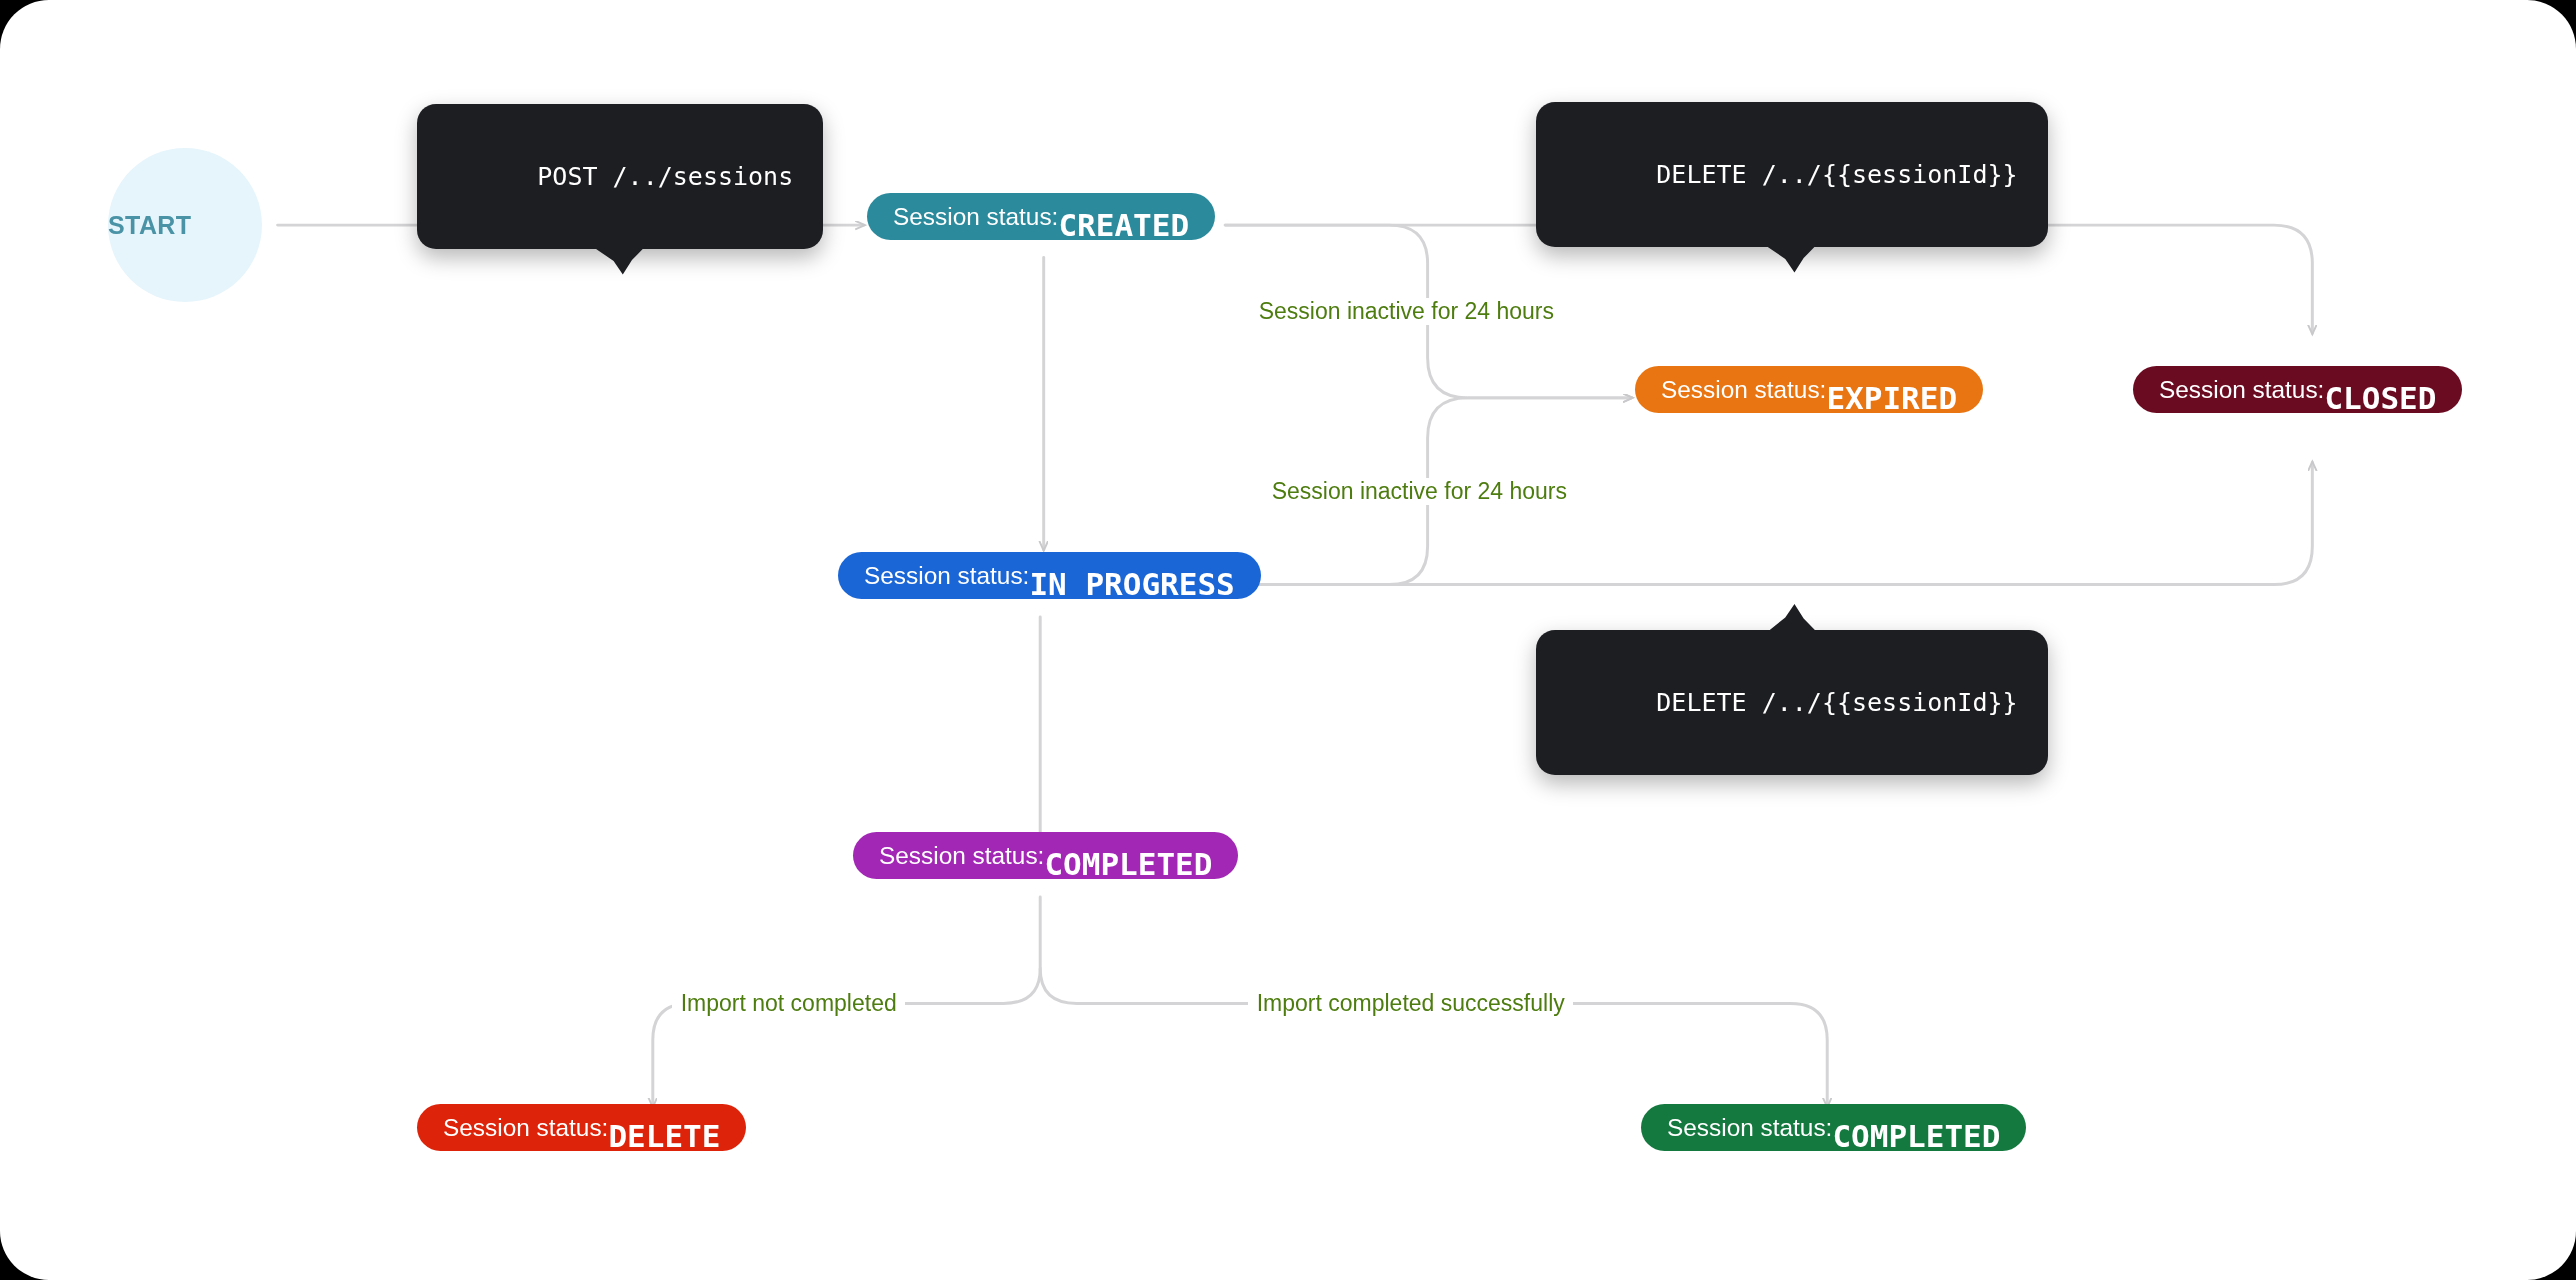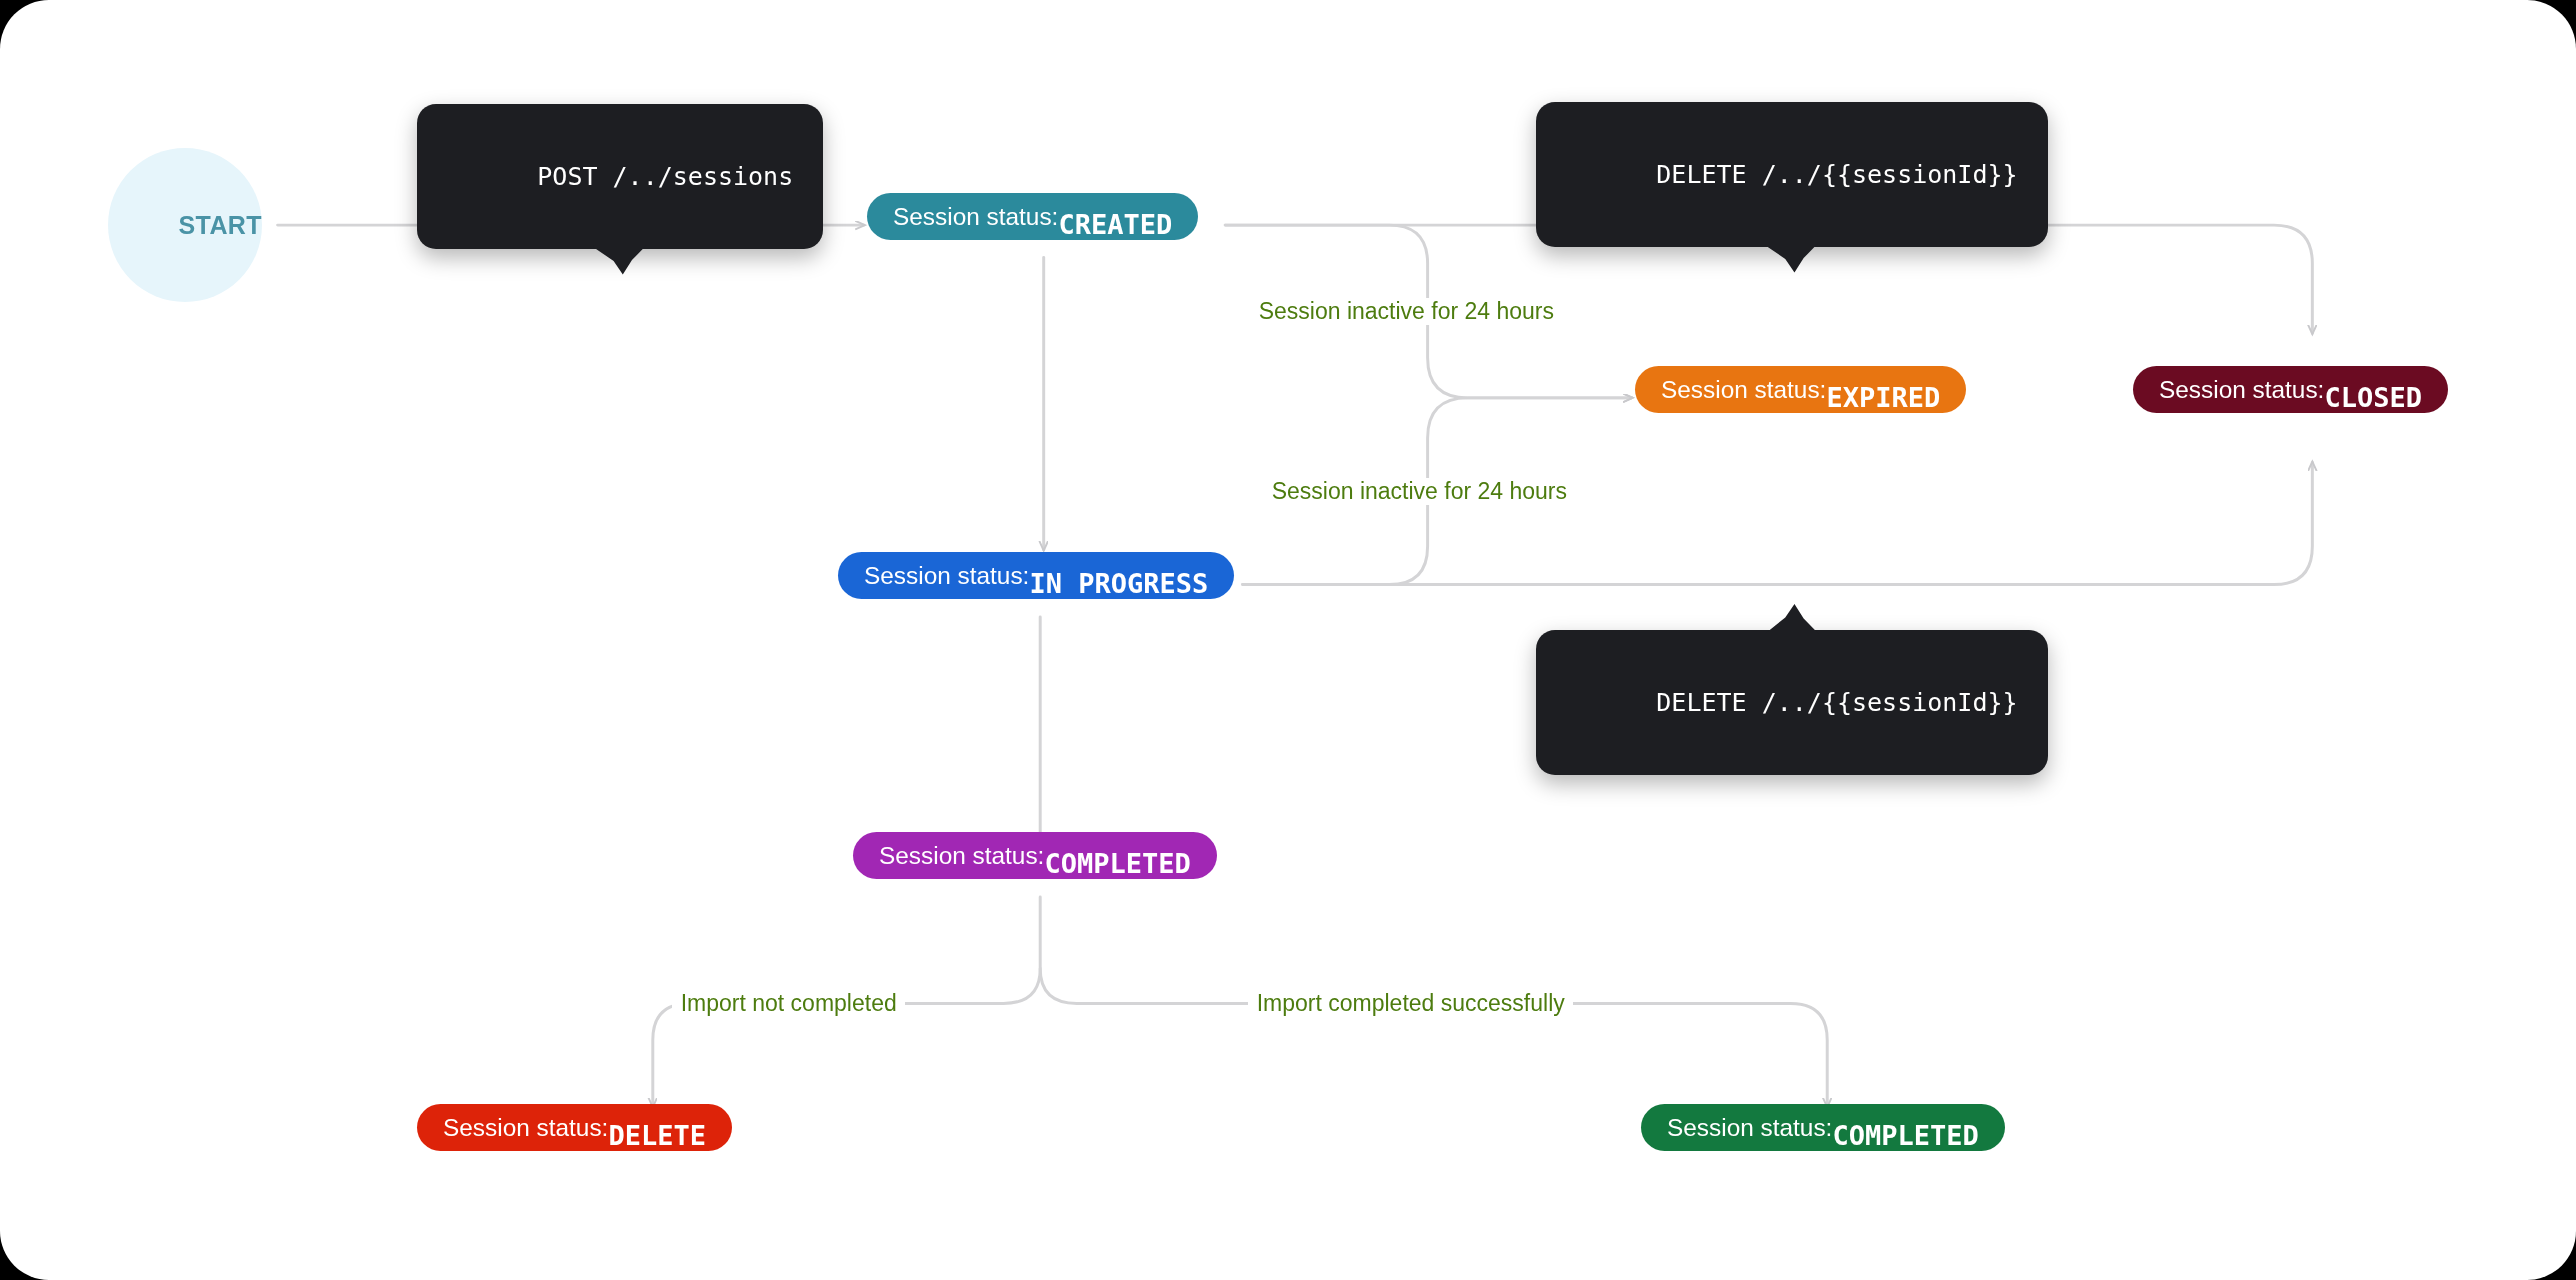--- a/index.html
+++ b/index.html
@@ -26,21 +26,21 @@
     position: absolute;
     left: 0; top: 0;
     width: 2576px; height: 1280px;
     pointer-events: none;
   }
   .node {
     position: absolute;
     box-sizing: border-box;
     display: flex;
     align-items: center;
-    justify-content: flex-end;
+    justify-content: flex-start;
     white-space: nowrap;
   }
   
   .start-node {
     width: 154px; height: 154px;
     border-radius: 50%;
     background: #e6f5fb;
     color: #4a93a6;
     font-size: 25px;
     font-weight: bold;
@@ -50,21 +50,21 @@
   .status-pill {
     height: 47px;
     border-radius: 32px;
     padding: 0 26px;
     color: #ffffff;
     font-size: 24.4px;
   }
   .status-pill .mono {
     font-family: "DejaVu Sans Mono", "Liberation Mono", monospace;
     font-weight: bold;
-    font-size: 27px;
+    font-size: 31px;
     letter-spacing: 0px;
     margin-top: 16px;
   }
   .status-pill .lbl { font-size: 24.4px; }
   
   .tooltip {
     position: absolute;
     background: #1d1e22;
     border-radius: 19px;
     padding: 19px 30px;

